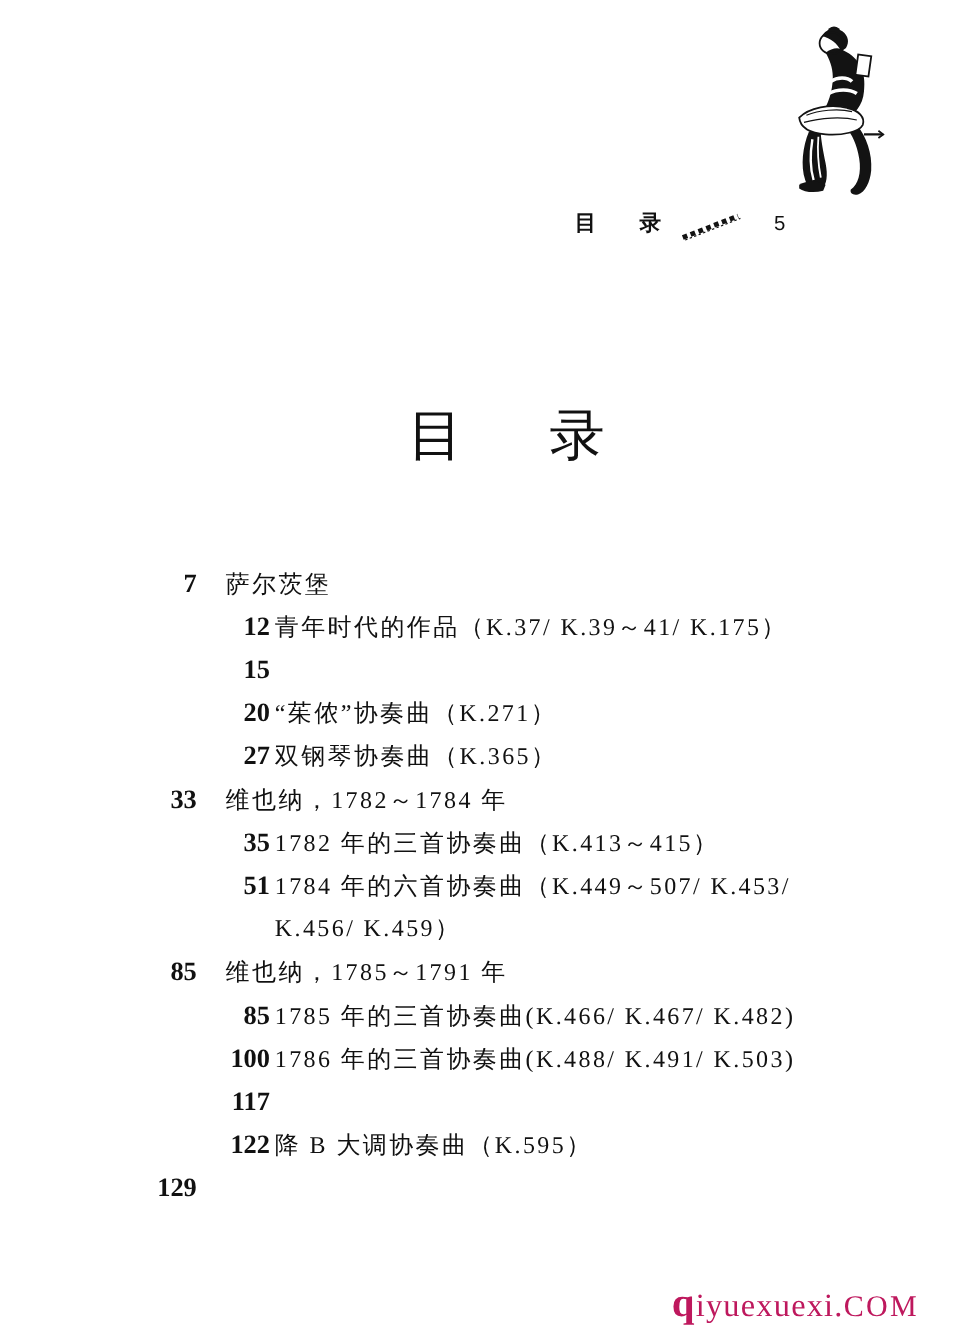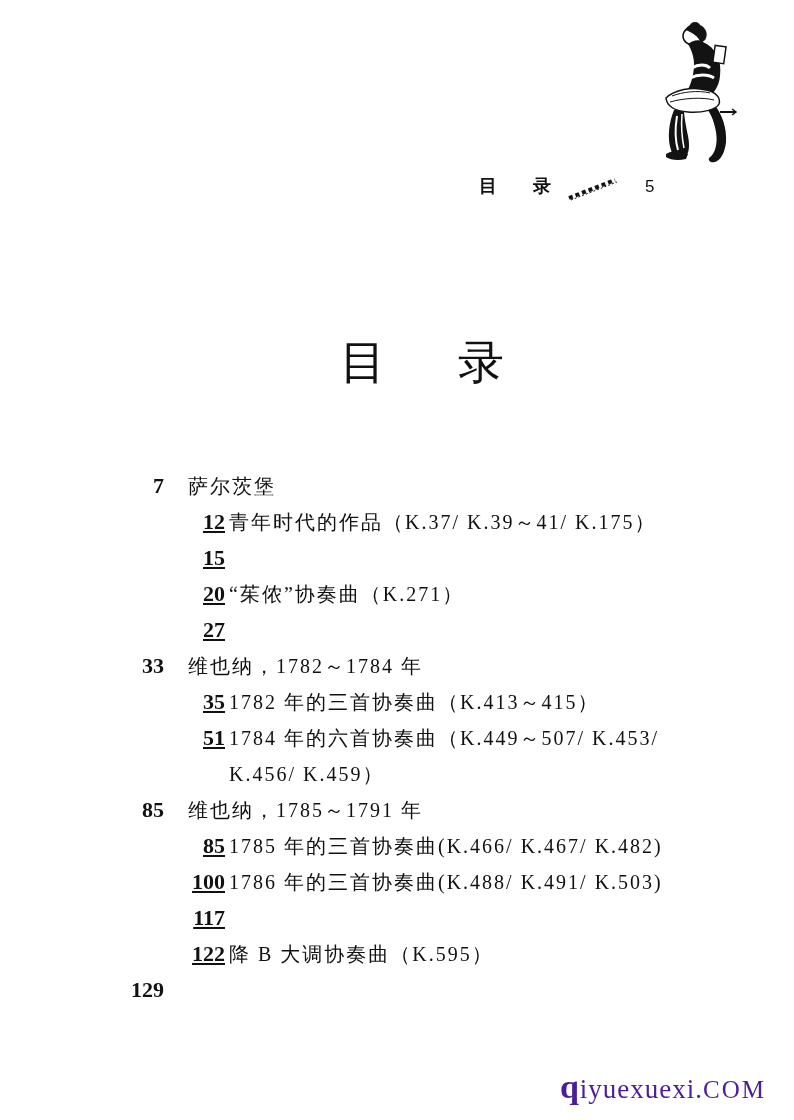--- a/index.html
+++ b/index.html
@@ -51,27 +51,27 @@
     white-space: nowrap; display: flex; align-items: baseline;
   }
   .row .num {
     display: inline-block; text-align: right;
     font-weight: bold; font-size: 22px;
     font-variant-numeric: lining-nums;
   }
   .row .txt { font-size: 20px; letter-spacing: 2px; }
   .lvl1 .num { width: 40px; }
   .lvl1 .txt { margin-left: 24px; }
-  .lvl2 .num { width: 101px; text-decoration: underline; }
+  .lvl2 .num { width: 101px; }
   .lvl2 .txt { margin-left: 4px; }
 
   
   .watermark {
     position: absolute; right: 28px; bottom: 14px;
-    color: #4c1d95;
+    color: #be185d;
     font-size: 27px; line-height: 32px;
     white-space: nowrap;
     letter-spacing: 1px;
   }
   .watermark .wq { font-weight: bold; font-size: 34px; }
   .watermark .wcom { font-size: 25px; letter-spacing: 2px; }
 </style>
 </head>
 <body>
 
@@ -129,20 +129,21 @@
       </div>
     <div class="row lvl2">
         <span class="num">15</span>
       </div>
     <div class="row lvl2">
         <span class="num">20</span>
         <span class="txt">“茱侬”协奏曲（K.271）</span>
       </div>
     <div class="row lvl2">
         <span class="num">27</span>
+        <span class="txt">双钢琴协奏曲（K.365）</span>
       </div>
     <div class="row lvl1">
         <span class="num">33</span>
         <span class="txt">维也纳，1782～1784 年</span>
       </div>
     <div class="row lvl2">
         <span class="num">35</span>
         <span class="txt">1782 年的三首协奏曲（K.413～415）</span>
       </div>
     <div class="row lvl2">

